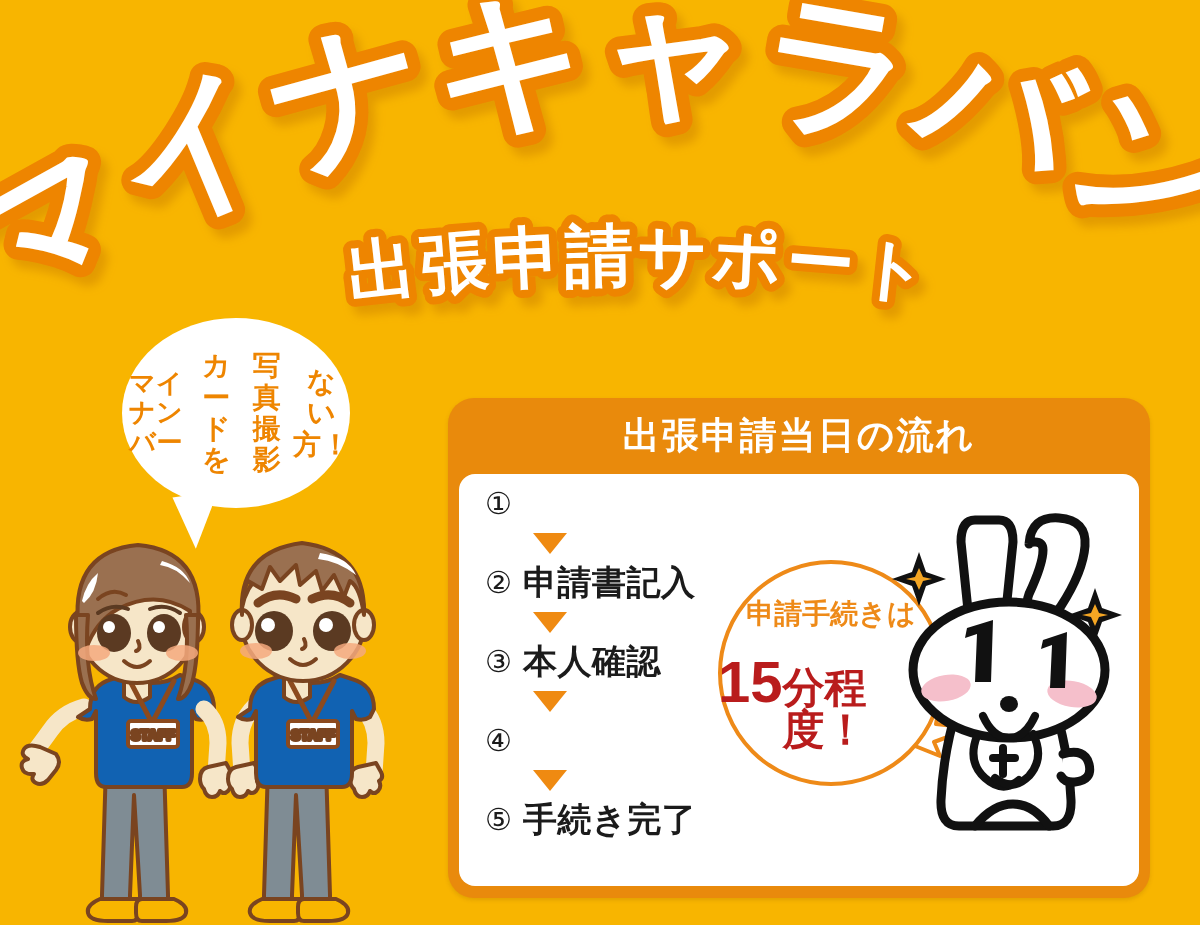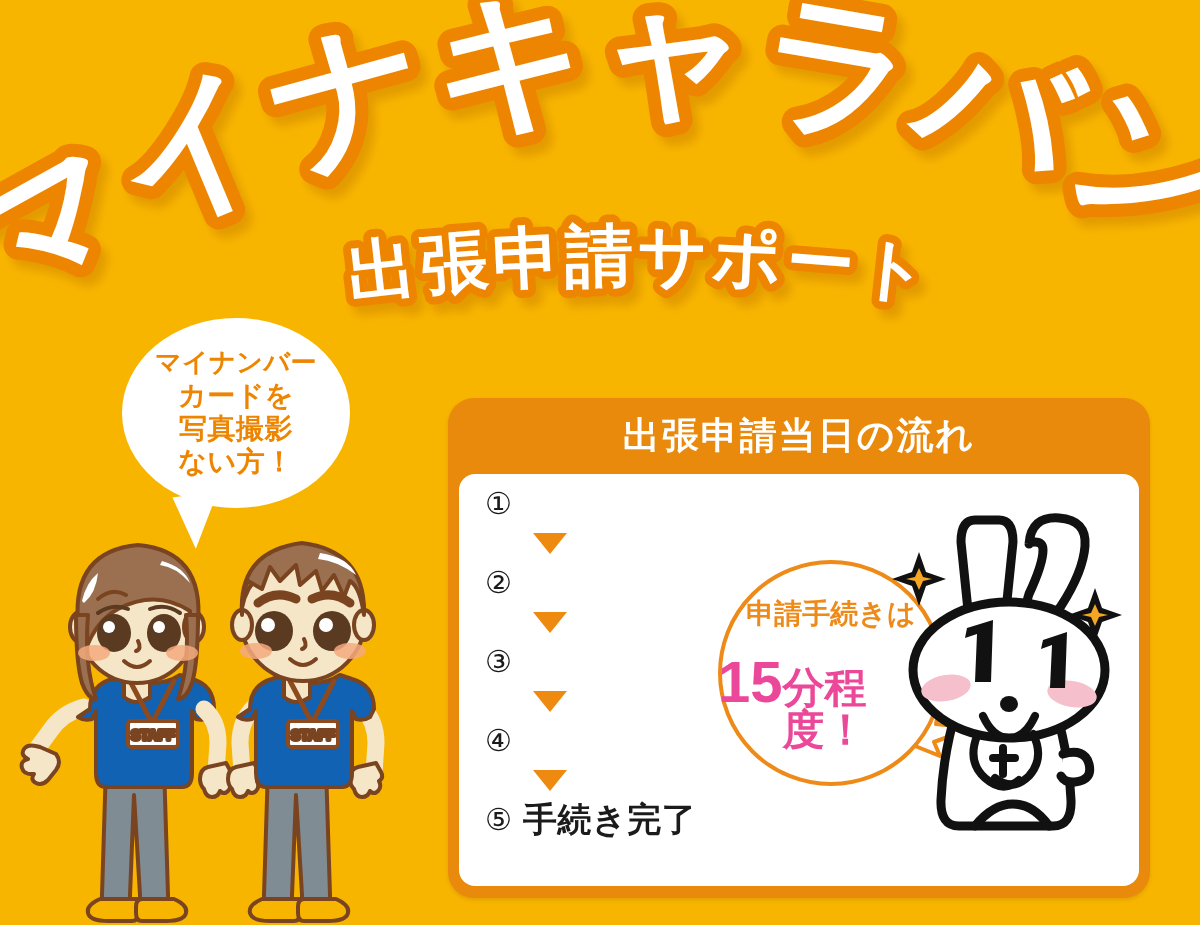--- a/index.html
+++ b/index.html
@@ -50,21 +50,21 @@
     height: 0;
     border-left: 16px solid transparent;
     border-right: 30px solid transparent;
     border-top: 54px solid #ffffff;
     transform: rotate(-8deg);
   }
   #bubble-card .bub-text {
     position: absolute;
     inset: 0;
     display: flex;
-    flex-direction: column;
+    flex-direction: row;
     align-items: center;
     justify-content: center;
     gap: 2px;
     color: #EE8500;
     font-size: 28px;
     font-weight: 700;
     letter-spacing: 0.5px;
     line-height: 1.12;
     text-align: center;
   }
@@ -188,21 +188,21 @@
   }
   #time-callout .line1 {
     color: #EE8A18;
     font-size: 28px;
     font-weight: 700;
     letter-spacing: 0px;
   }
   #time-callout .line2 {
     display: flex;
     align-items: baseline;
-    color: #ec4899;
+    color: #b91c1c;
     font-weight: 700;
   }
   #time-callout .big { font-size: 58px; line-height: 1; }
   #time-callout .small { font-size: 42px; line-height: 1; }
 
   
   #rabbit {
     position: absolute;
     right: 4px;
     top: 8px;
@@ -359,27 +359,29 @@
 
         <div class="step-row">
           <span class="step-num">①</span>
         </div>
         <div class="step-arrow">
             <i></i>
           </div>
 
         <div class="step-row">
           <span class="step-num">②</span>
+          <span>申請書記入</span>
         </div>
         <div class="step-arrow">
             <i></i>
           </div>
 
         <div class="step-row">
           <span class="step-num">③</span>
+          <span>本人確認</span>
         </div>
         <div class="step-arrow">
             <i></i>
           </div>
 
         <div class="step-row">
           <span class="step-num">④</span>
         </div>
         <div class="step-arrow">
             <i></i>

